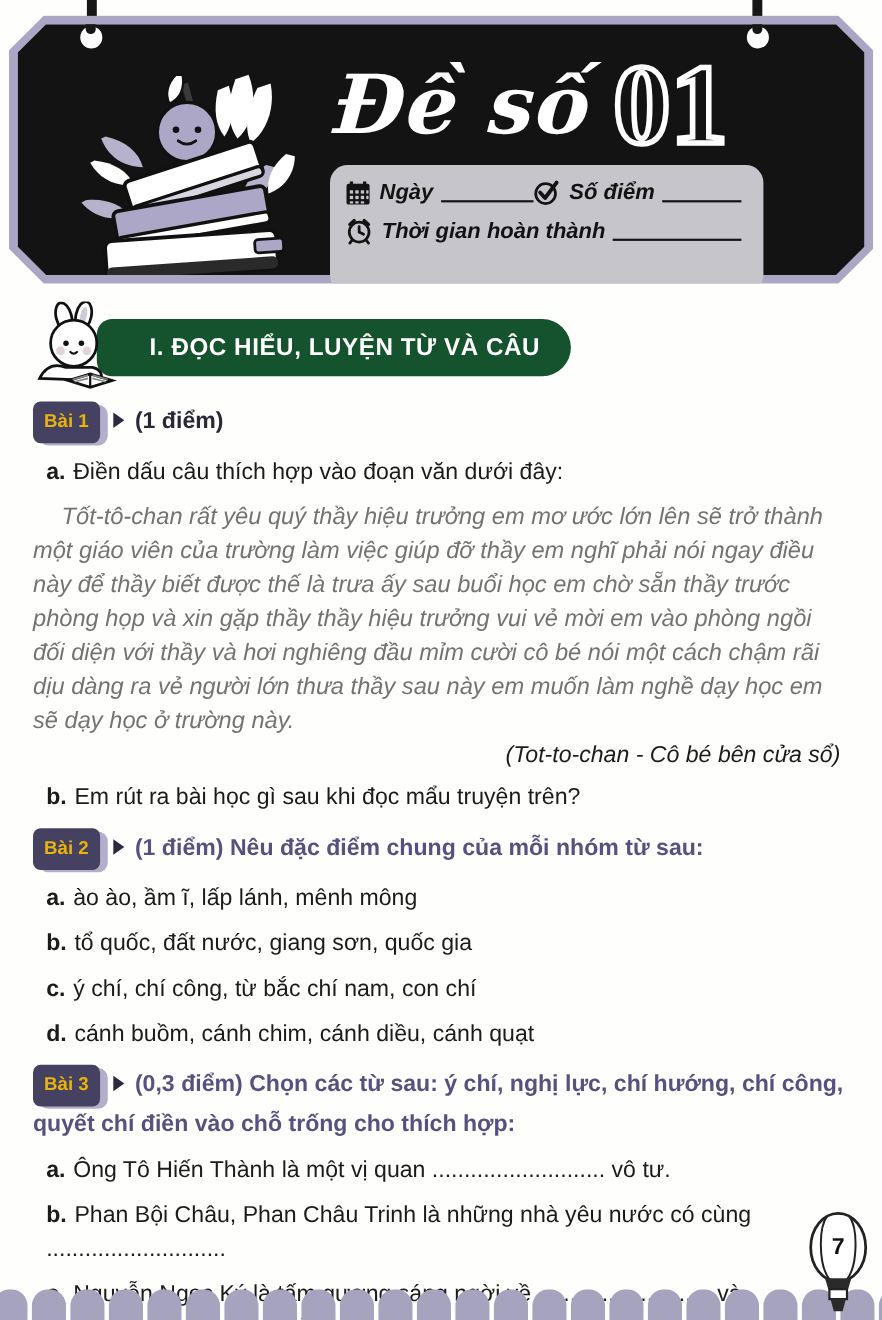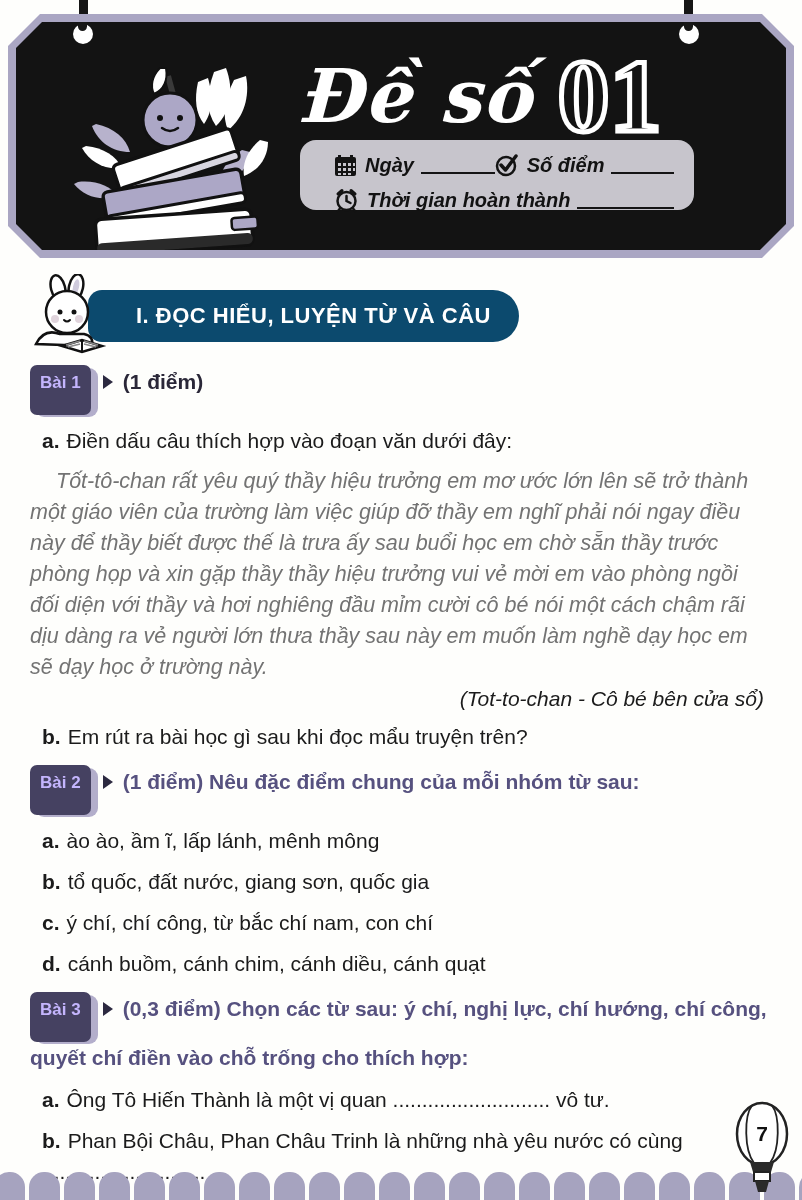--- a/index.html
+++ b/index.html
@@ -41,54 +41,54 @@
     transform: skewX(-4deg);
   }
   .title-number {
     font-family:Liberation Serif, serif;
     font-weight:bold; font-size:104px; line-height:1;
     color:#131313;
     -webkit-text-stroke: 5px #ffffff;
     text-shadow: 3px 3px 0 #131313;
   }
   .info-box {
-    position:absolute; left:292px; top:126px; width:394px; height:70px;
+    position:absolute; left:292px; top:136px; width:394px; height:116px;
     background:#c7c5cc; border-radius:16px;
-    padding:13px 20px 0 34px;
+    padding:13px 20px 0 14px;
   }
   .info-row { display:flex; align-items:center; margin-bottom:11px; }
   .info-label { font-weight:bold; font-style:italic; font-size:20px; color:#121212; margin-left:8px; white-space:nowrap; }
   .blank { display:inline-block; border-bottom:2.5px solid #141414; height:17px; margin-left:7px; }
   .blank.w1{ width:92px; } .blank.w2{ width:78px; } .blank.w3{ flex:1; }
   .spacer { flex:1; }
   .ic { flex:0 0 auto; }
   
   .content { position:absolute; left:0; top:258px; width:802px; padding:0 30px 0 30px; }
   .section-header { position:relative; height:74px; margin:20px 0 10px; }
   .rabbit { position:absolute; left:-6px; top:-4px; z-index:2; }
   .section-pill {
     position:absolute; left:58px; top:12px;
-    background:#0c4a6e; color:#ffffff;
+    background:#14532d; color:#ffffff;
     font-weight:bold; font-size:22px; letter-spacing:0.5px;
     padding:13px 28px 13px 48px;
     border-radius:14px 26px 26px 14px;
     white-space:nowrap;
   }
   
   .exh { margin:13px 0 7px; font-size:21px; line-height:32px; }
   .exh .exh-text { font-weight:bold; }
   .exh.purple .exh-text { color:#56517f; }
   .exh.dark .exh-text { color:#2a2738; }
   .badge-wrap { position:relative; display:inline-block; margin-right:12px; vertical-align:1px; }
   .badge-shadow { position:absolute; left:5px; top:3px; right:-7px; bottom:-2px; background:#b3aecb; border-radius:9px; }
   .badge {
     position:relative; display:inline-block;
-    background:#454161; color:#c4b5fd;
+    background:#454161; color:#eab308;
     font-weight:bold; font-size:17px;
-    padding:2px 10px 16px; border-radius:7px;
+    padding:2px 10px 4px; border-radius:7px;
   }
   .arrow-icon { display:inline-block; width:0; height:0; border-top:7px solid transparent; border-bottom:7px solid transparent; border-left:10px solid #2c2940; margin-right:10px; }
   .it { }
   .item { margin:10px 12px; font-size:21px; line-height:31px; }
   .item .letter { font-weight:bold; margin-right:7px; }
   .passage {
     font-style:italic; font-size:21.5px; line-height:31px;
     text-indent:26px; margin:4px 0 2px; color:#737373;
   }
   .attribution { text-align:right; font-style:italic; font-size:21px; margin:4px 8px 4px 0; }

